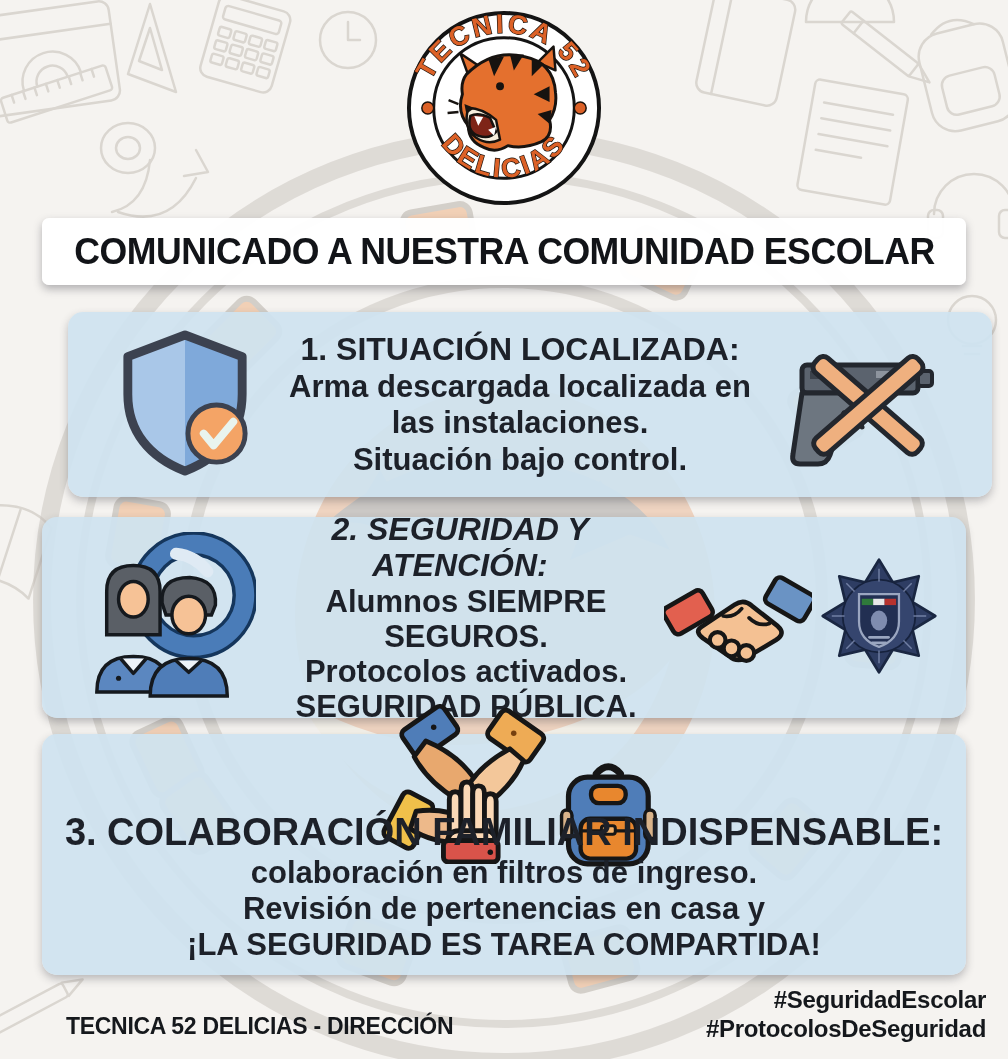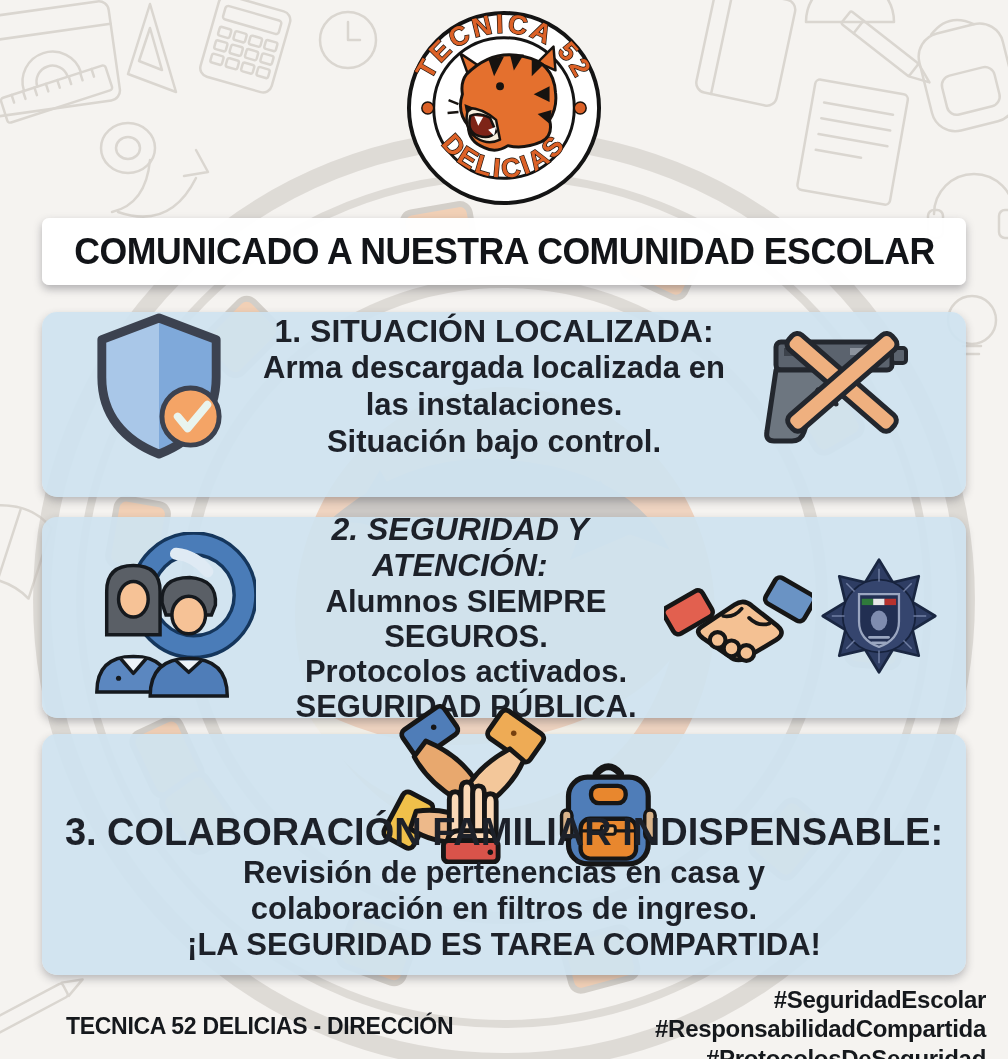--- a/index.html
+++ b/index.html
@@ -22,21 +22,21 @@
   .banner span{
     font-size:36px;font-weight:bold;letter-spacing:-.5px;color:#121418;
     white-space:nowrap;transform:scaleX(.99);
   }
   
   .card{
     position:absolute;left:42px;width:924px;
     background:rgba(206,227,240,.92);border-radius:15px;
     box-shadow:0 4px 9px rgba(50,50,60,.3);
   }
-  .card1{top:312px;height:185px;display:flex;}
+  .card1{top:312px;height:185px;display:flex;align-items:center;margin-left:26px;}
   .card2{top:517px;height:201px;display:flex;align-items:center;}
   .card3{top:734px;height:241px;}
   .card-text{flex:1;text-align:center;font-weight:bold;}
   .c1 .card-heading{font-size:32px;line-height:1.2;}
   .c1 .card-line{font-size:31px;line-height:1.18;}
   .c2 .card-heading{font-size:32px;line-height:1.15;font-style:italic;}
   .c2 .card-line{font-size:31px;line-height:1.13;padding-left:12px;}
   .c3-text{
     position:absolute;left:0;right:0;bottom:12px;text-align:center;font-weight:bold;
   }
@@ -325,24 +325,23 @@
         <rect x="28" y="72" width="64" height="46" rx="11" fill="#e8872e" stroke="#161616" stroke-width="5"></rect>
         <path d="M28 86 h64" stroke="#161616" stroke-width="4"></path>
         <rect x="52" y="80" width="16" height="10" rx="3" fill="#f4b268" stroke="#161616" stroke-width="3.5"></rect>
         <rect x="6" y="62" width="12" height="34" rx="6" fill="#d8b38a" stroke="#161616" stroke-width="4"></rect>
         <rect x="102" y="62" width="12" height="34" rx="6" fill="#d8b38a" stroke="#161616" stroke-width="4"></rect>
       </svg>
     </span>
   </div>
   <div class="c3-text">
     <div class="card-heading">3. COLABORACIÓN FAMILIAR INDISPENSABLE:</div>
+    <div class="card-line">colaboración en filtros de ingreso.</div>
     <div class="card-line">Revisión de pertenencias en casa y</div>
-    <div class="card-line">colaboración en filtros de ingreso.</div>
     <div class="card-line">¡LA SEGURIDAD ES TAREA COMPARTIDA!</div>
   </div>
 </section>
 
 <div class="footer-left">TECNICA 52 DELICIAS - DIRECCIÓN</div>
 <div class="hashtags">
   <div>#SeguridadEscolar</div>
-  <div>#ResponsabilidadCompartida</div>
   <div>#ProtocolosDeSeguridad</div>
 </div>
 
 </body></html>

